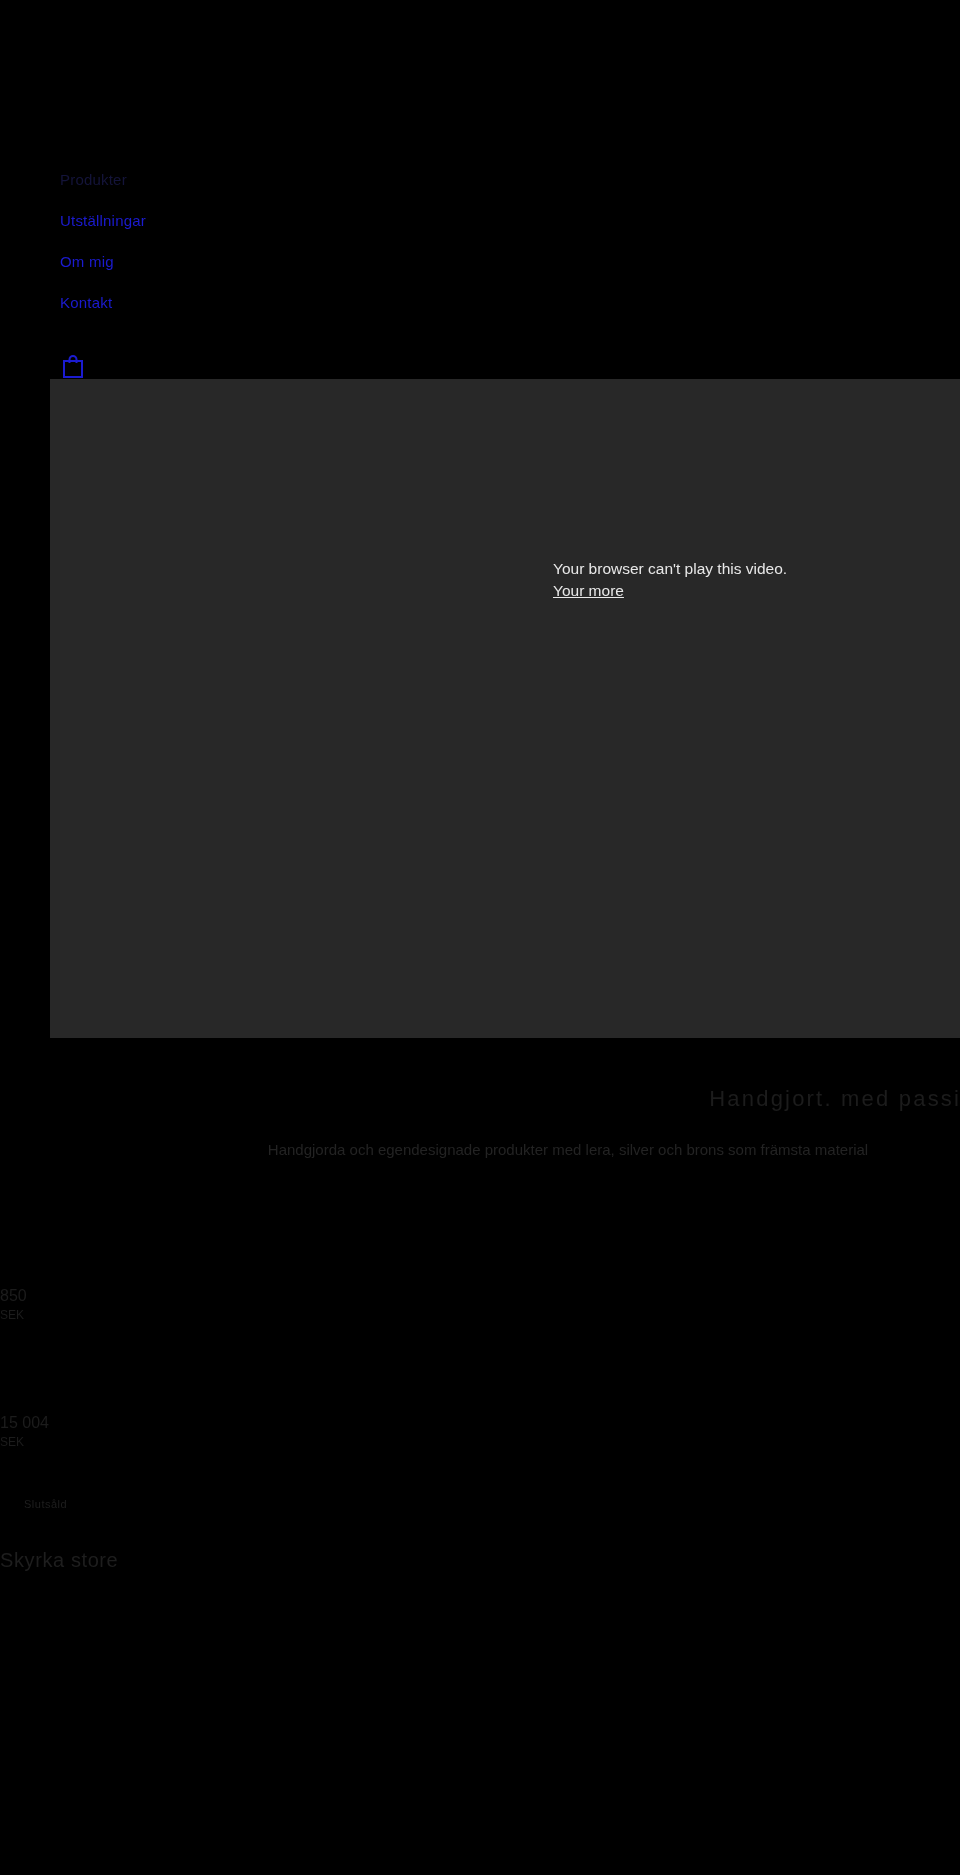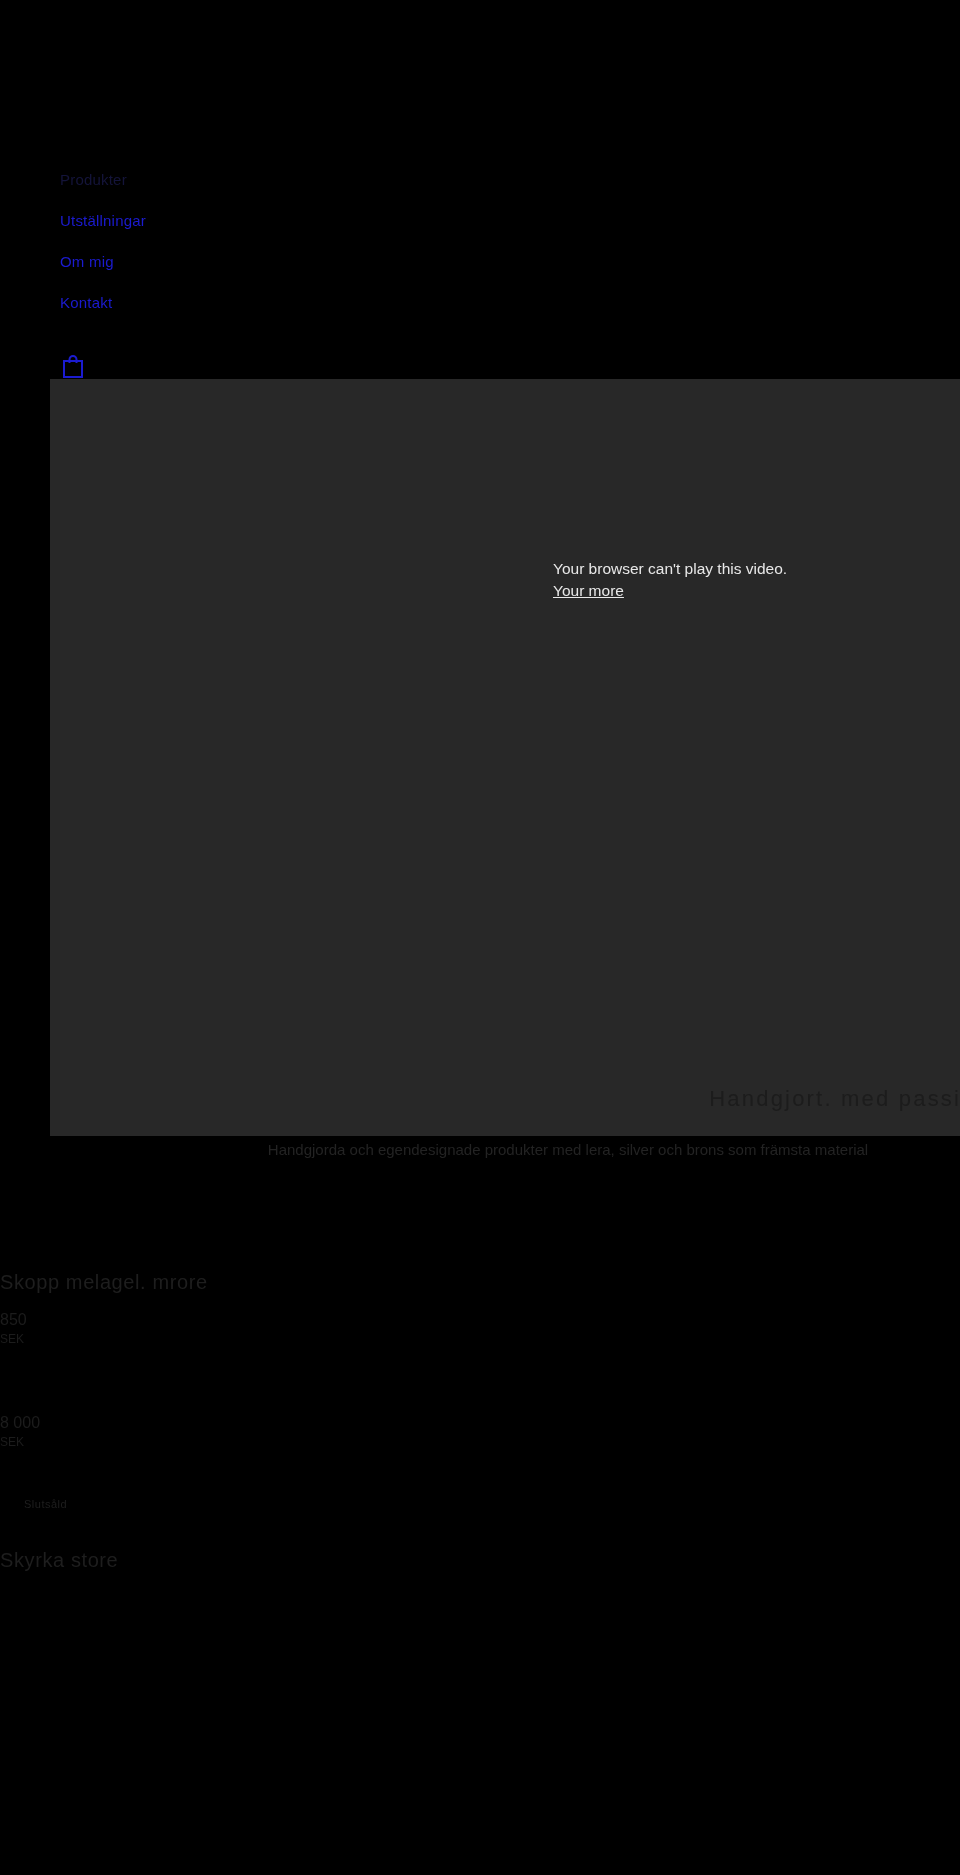--- a/index.html
+++ b/index.html
@@ -38,21 +38,21 @@
     margin-top:16px;
   }
   .cart-link svg { display:block; }
 
   
   .video-block {
     position:absolute;
     left:50px;
     top:379px;
     width:910px;
-    height:757px;
+    height:659px;
     background:#282828;
     overflow:hidden;
     padding-left:32px;
   }
   .video-msg {
     position:absolute;
     left:503px;
     top:180px;
     width:400px;
     color:#e8e8e8;
@@ -171,27 +171,26 @@
   </section>
 
   <section class="hero">
     <span class="hero-title">Handgjort. med passion</span>
     <span class="hero-sub">Handgjorda och egendesignade produkter med lera, silver och brons som främsta material</span>
   </section>
 
   <section class="products">
 
     <article class="product p1">
-      <span class="product-title">Skopp melagel. mrore</span>
       <span class="product-price">850</span>
       <span class="product-currency">SEK</span>
     </article>
 
     <article class="product p2">
-      <span class="product-price">8 000</span>
+      <span class="product-price">15 004</span>
       <span class="product-currency">SEK</span>
     </article>
 
     <article class="product p3">
       <span class="badge">Slutsåld</span>
     </article>
 
     <article class="product p4">
       <span class="product-title">Skyrka store</span>
     </article>

